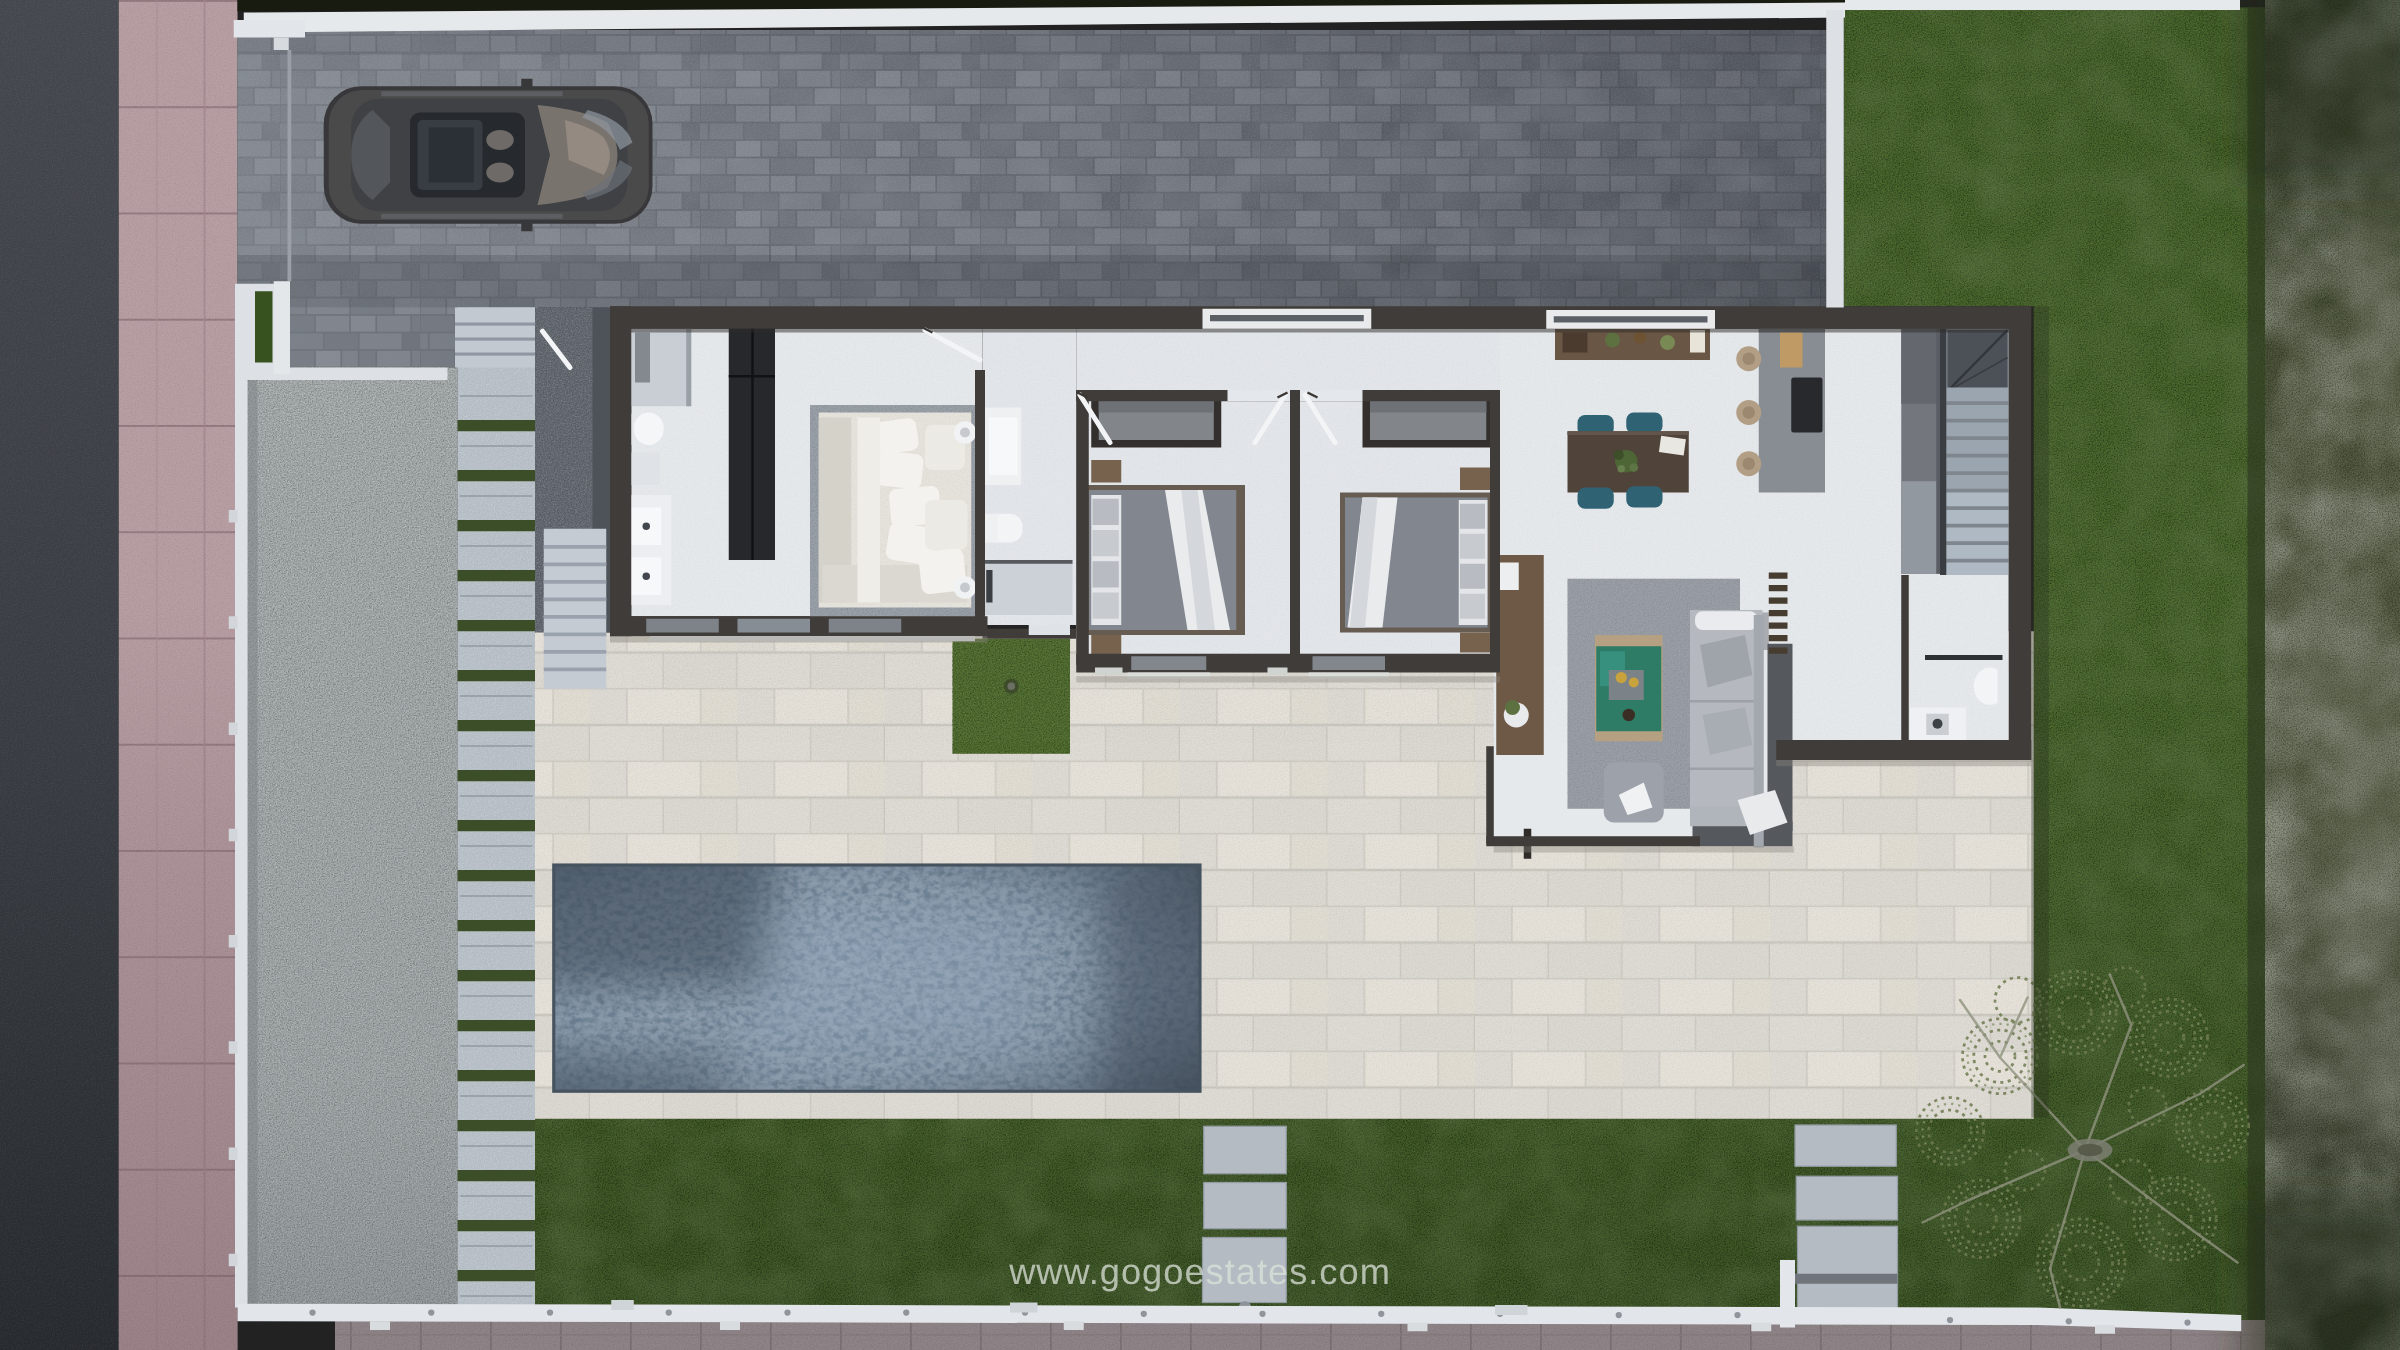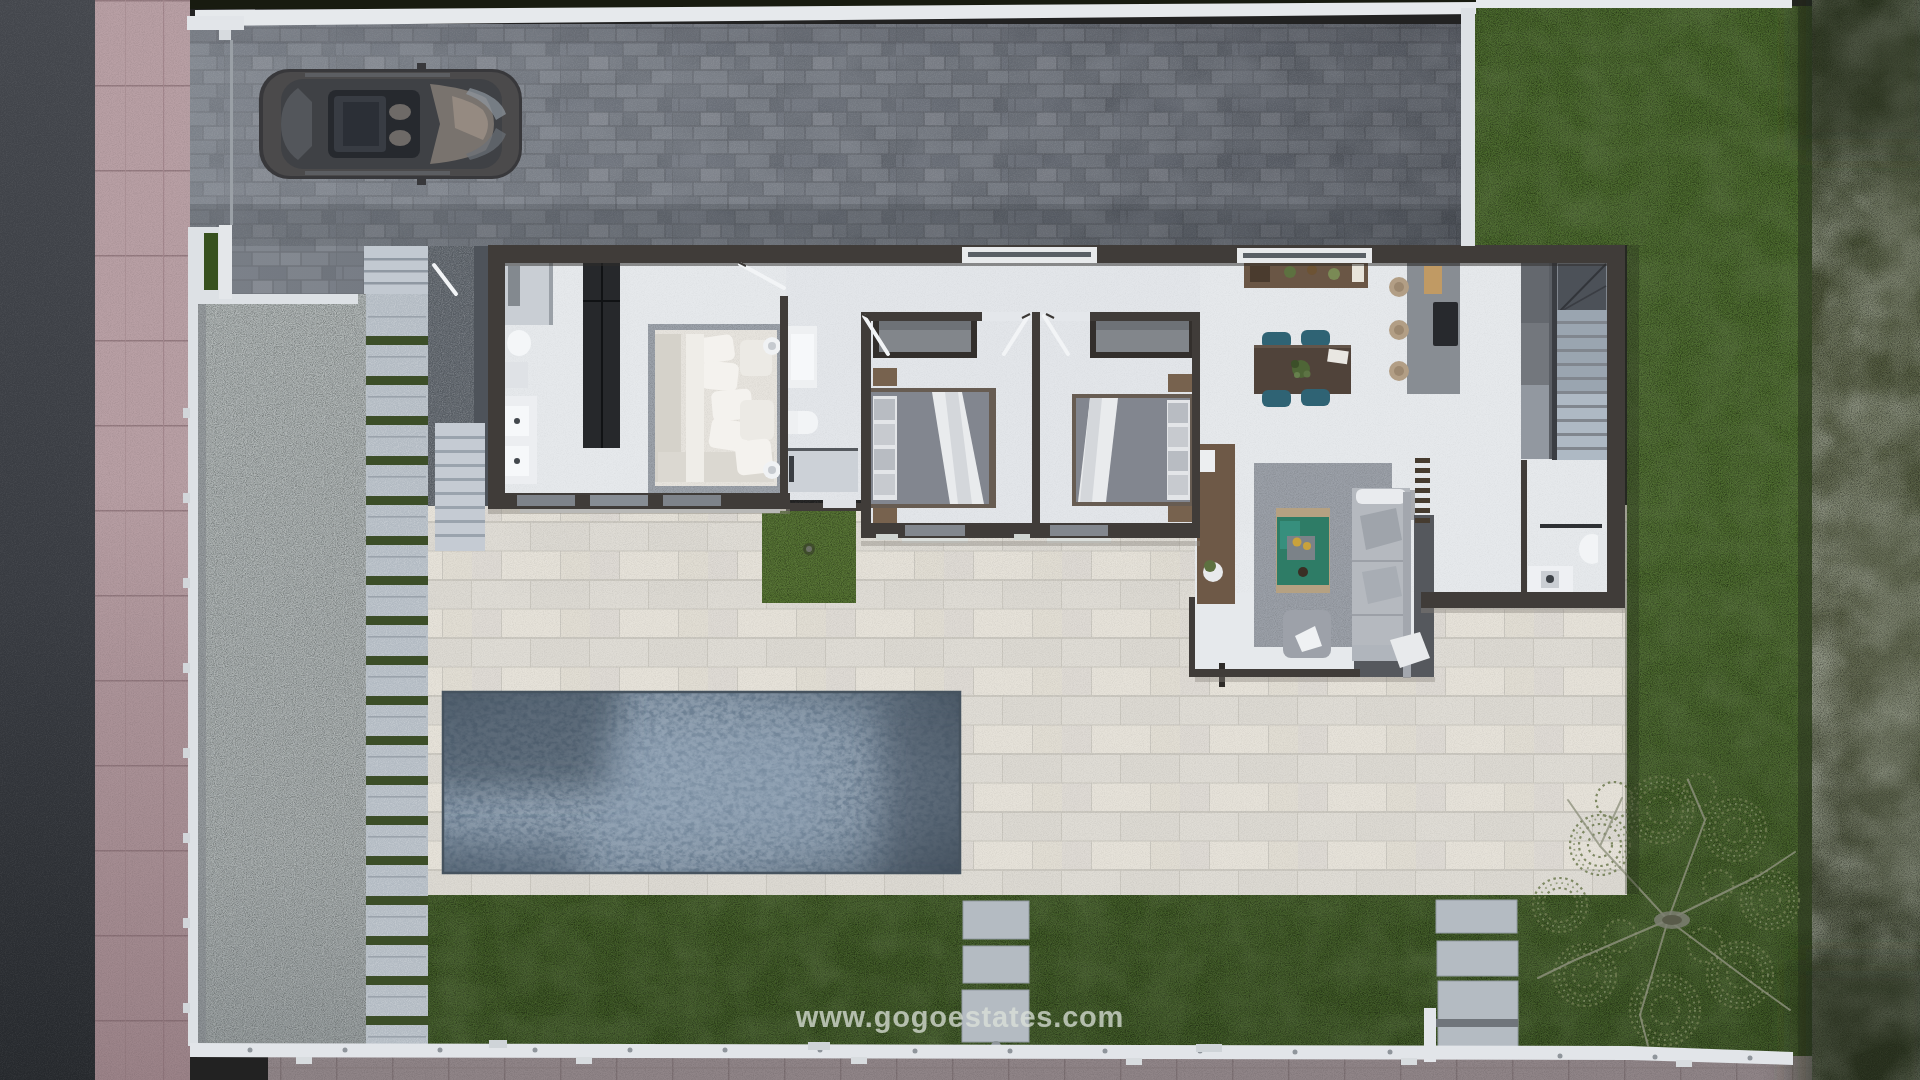--- a/index.html
+++ b/index.html
@@ -1,16 +1,16 @@
 <!DOCTYPE html>
 <html><head>
 <meta charset="utf-8">
 <style>
 html,body{margin:0;padding:0;background:#222;}
-#stage{position:relative;width:1920px;height:1080px;overflow:hidden;font-family:"Liberation Sans",sans-serif;font-weight:bold;}
+#stage{position:relative;width:1920px;height:1080px;overflow:hidden;font-family:"Liberation Sans",sans-serif;}
 </style>
 </head>
 <body>
 <div id="stage">
 <svg width="1920" height="1080" viewBox="0 0 1920 1080" xmlns="http://www.w3.org/2000/svg">
 <defs>
 <filter id="nw" x="0" y="0" width="100%" height="100%">
 <feTurbulence type="fractalNoise" baseFrequency="0.9" numOctaves="2" stitchTiles="stitch"></feTurbulence>
 <feColorMatrix type="matrix" values="0 0 0 0 1  0 0 0 0 1  0 0 0 0 1  1.4 1.4 1.4 0 -1.8"></feColorMatrix>
 </filter>

